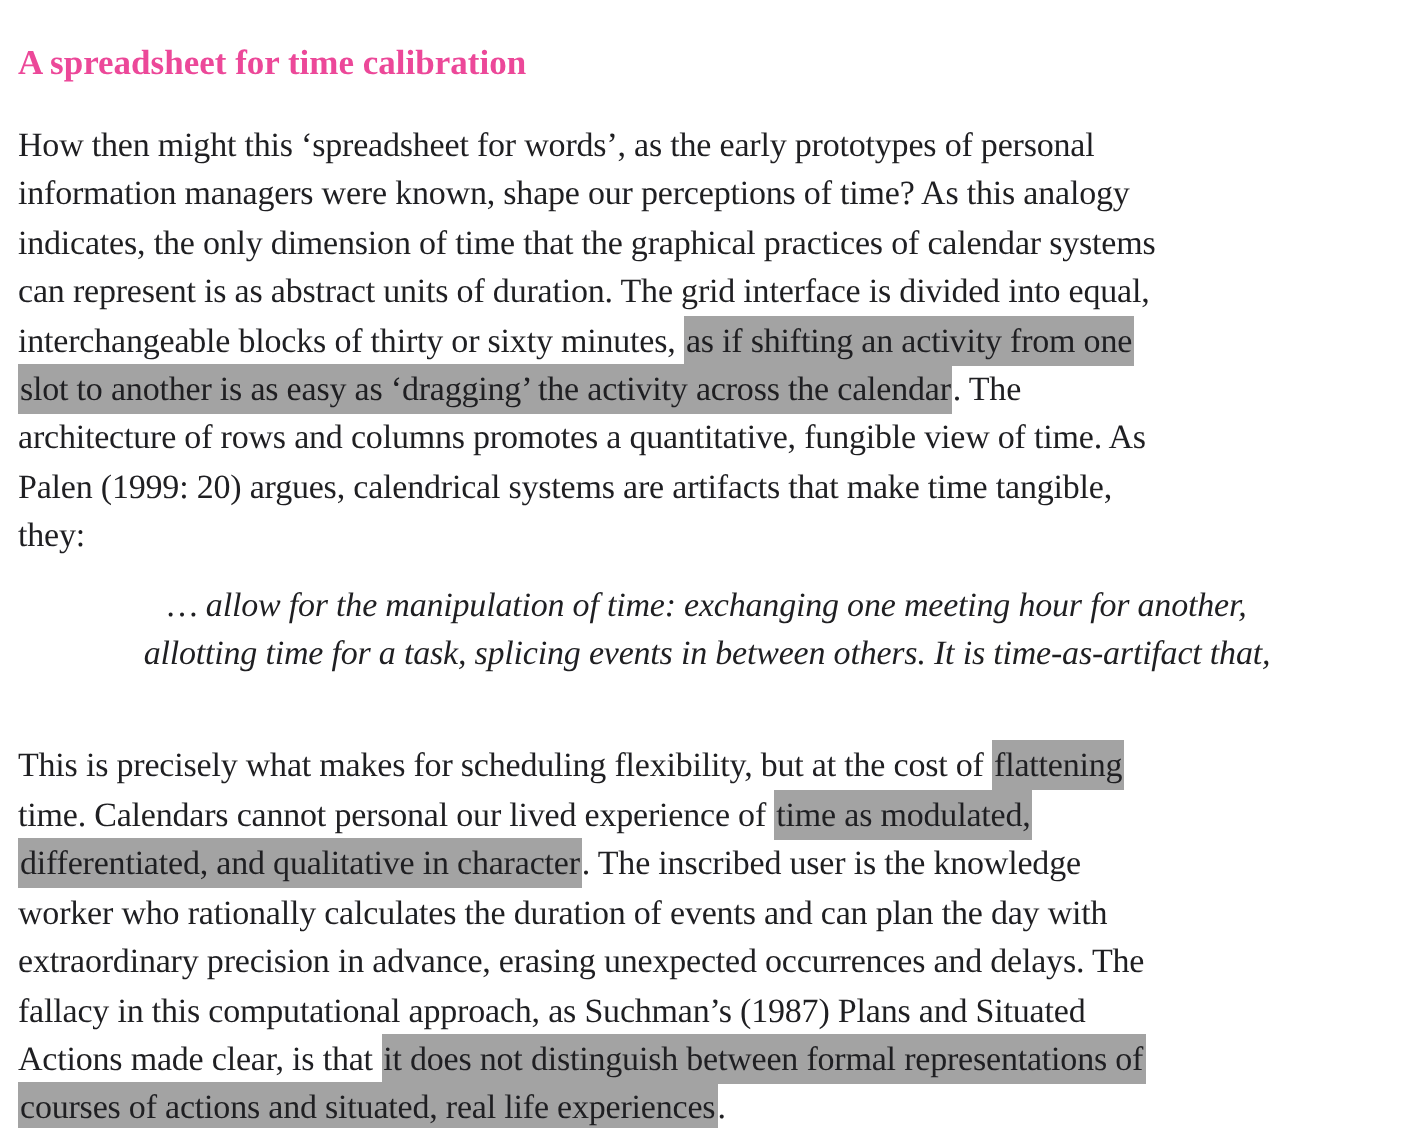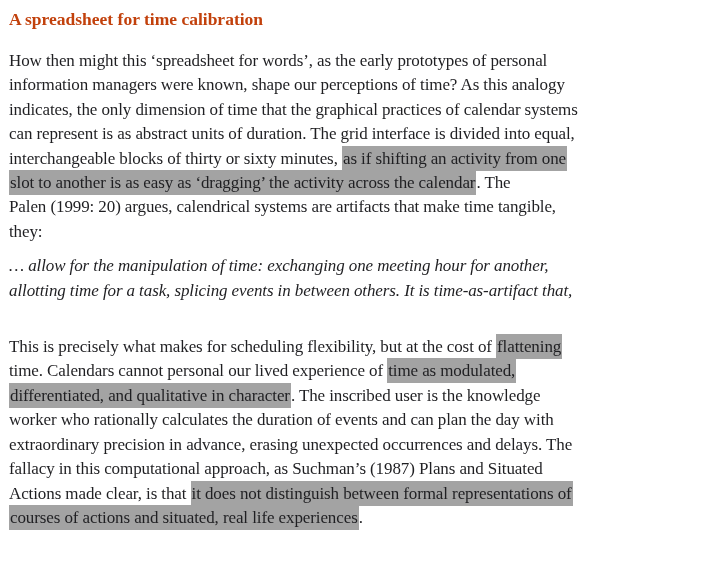--- a/index.html
+++ b/index.html
@@ -15,26 +15,26 @@
     color: #1f1f22;
   }
   .doc {
     padding: 2px 8px 0 9px;
     width: 689px;
   }
   .doc-title {
     font-size: 17.5px;
     font-weight: bold;
     line-height: 26px;
-    margin: 4px 0 17px 0;
-    color: #c2410c;
+    margin: 16px 0 17px 0;
+    color: #ec4899;
     white-space: pre;
   }
   .block { margin: 0; }
-  .block.paragraph-2 { margin-top: 10px; }
+  .block.paragraph-2 { margin-top: 10px; text-align: center; }
   .block.paragraph-3 { margin-top: 32px; }
   .line {
     font-size: 17px;
     line-height: 24.4px;
     white-space: pre;
     letter-spacing: -0.1px;
   }
   .blockquote .line { font-style: italic; }
   .it { }
   .hl {
@@ -48,20 +48,21 @@
 <div class="doc">
   <h1 class="doc-title">A spreadsheet for time calibration</h1>
   <div>
       <div class="block paragraph paragraph-1">
         <div class="line"><span>How then might this ‘spreadsheet for words’, as the early prototypes of personal</span></div>
         <div class="line"><span>information managers were known, shape our perceptions of time? As this analogy</span></div>
         <div class="line"><span>indicates, the only dimension of time that the graphical practices of calendar systems</span></div>
         <div class="line"><span>can represent is as abstract units of duration. The grid interface is divided into equal,</span></div>
         <div class="line"><span>interchangeable blocks of thirty or sixty minutes, </span><span class="hl">as if shifting an activity from one</span></div>
         <div class="line"><span class="hl">slot to another is as easy as ‘dragging’ the activity across the calendar</span><span>. The</span></div>
+        <div class="line"><span>architecture of rows and columns promotes a quantitative, fungible view of time. As</span></div>
         <div class="line"><span>Palen (1999: 20) argues, calendrical systems are artifacts that make time tangible,</span></div>
         <div class="line"><span>they:</span></div>
       </div>
       <div class="block blockquote paragraph-2">
         <div class="line"><span>… allow for the manipulation of time: exchanging one meeting hour for another,</span></div>
         <div class="line"><span>allotting time for a task, splicing events in between others. It is time-as-artifact that,</span></div>
       </div>
       <div class="block paragraph paragraph-3">
         <div class="line"><span>This is precisely what makes for scheduling flexibility, but at the cost of </span><span class="hl">flattening</span></div>
         <div class="line"><span>time. Calendars cannot personal our lived experience of </span><span class="hl">time as modulated,</span></div>

